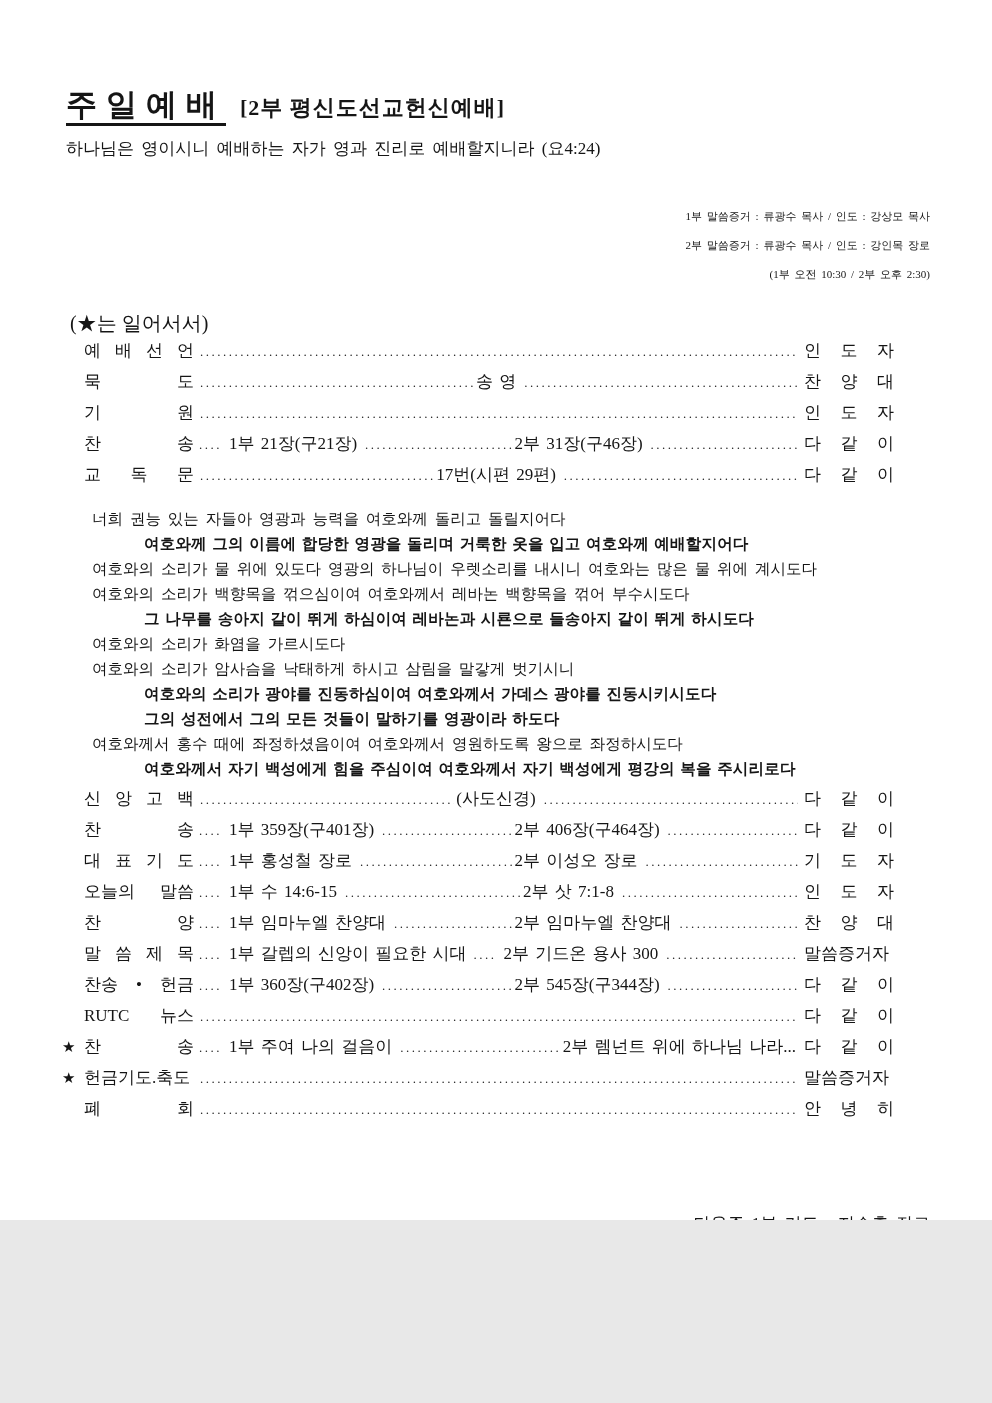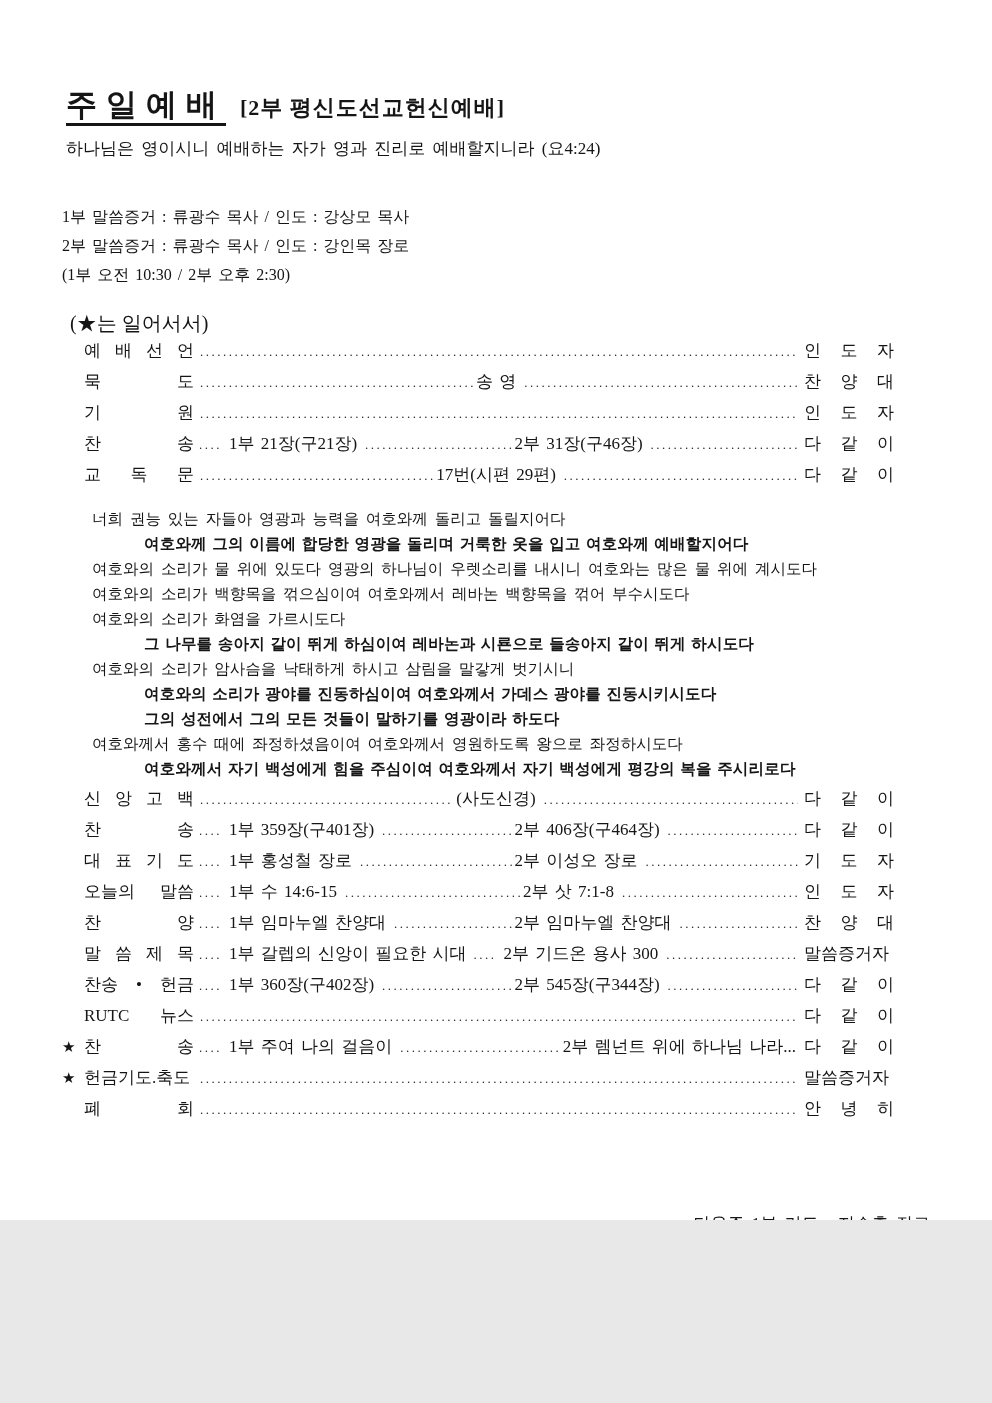--- a/index.html
+++ b/index.html
@@ -17,21 +17,21 @@
   
   .title-row { margin-left:4px; white-space:nowrap; }
   .title-main {
     font-size:31px; font-weight:bold; letter-spacing:9px;
     border-bottom:3px solid #151515; padding-bottom:1px;
   }
   .title-sub { font-size:22px; font-weight:bold; margin-left:10px; letter-spacing:1px; }
   .subtitle { font-size:17px; margin:11px 0 0 4px; word-spacing:3px; }
 
   
-  .service-info { margin-top:42px; font-size:16px; line-height:29px; word-spacing:2px; }
+  .service-info { margin-top:42px; text-align:right; font-size:11px; line-height:29px; word-spacing:2px; }
 
   .stand-note { margin-top:22px; margin-left:8px; font-size:20px; line-height:24px; }
 
   
   .order { margin-top:4px; padding-right:36px; }
   .order2 { margin-top:0; }
   .row { display:flex; align-items:baseline; height:31px; font-size:17px; }
   .star-col { flex:0 0 22px; font-size:15px; }
   .row-label {
     flex:0 0 110px; text-align:justify; text-align-last:justify;
@@ -123,22 +123,22 @@
         <span class="fill">............................................................................................................................................................................................................................</span>
         <span class="row-right">다 같 이</span>
       </div>
     </div>
 
   <div class="scripture" id="scripture">
       <div class="sc-line">너희 권능 있는 자들아 영광과 능력을 여호와께 돌리고 돌릴지어다</div>
       <div class="sc-line b">여호와께 그의 이름에 합당한 영광을 돌리며 거룩한 옷을 입고 여호와께 예배할지어다</div>
       <div class="sc-line">여호와의 소리가 물 위에 있도다 영광의 하나님이 우렛소리를 내시니 여호와는 많은 물 위에 계시도다</div>
       <div class="sc-line">여호와의 소리가 백향목을 꺾으심이여 여호와께서 레바논 백향목을 꺾어 부수시도다</div>
+      <div class="sc-line b">그 나무를 송아지 같이 뛰게 하심이여 레바논과 시룐으로 들송아지 같이 뛰게 하시도다</div>
       <div class="sc-line">여호와의 소리가 화염을 가르시도다</div>
-      <div class="sc-line b">그 나무를 송아지 같이 뛰게 하심이여 레바논과 시룐으로 들송아지 같이 뛰게 하시도다</div>
       <div class="sc-line">여호와의 소리가 암사슴을 낙태하게 하시고 삼림을 말갛게 벗기시니</div>
       <div class="sc-line b">여호와의 소리가 광야를 진동하심이여 여호와께서 가데스 광야를 진동시키시도다</div>
       <div class="sc-line b">그의 성전에서 그의 모든 것들이 말하기를 영광이라 하도다</div>
       <div class="sc-line">여호와께서 홍수 때에 좌정하셨음이여 여호와께서 영원하도록 왕으로 좌정하시도다</div>
       <div class="sc-line b">여호와께서 자기 백성에게 힘을 주심이여 여호와께서 자기 백성에게 평강의 복을 주시리로다</div>
     </div>
 
   <div class="order order2" id="order2">
       <div class="row">
         <span class="star-col"></span>

